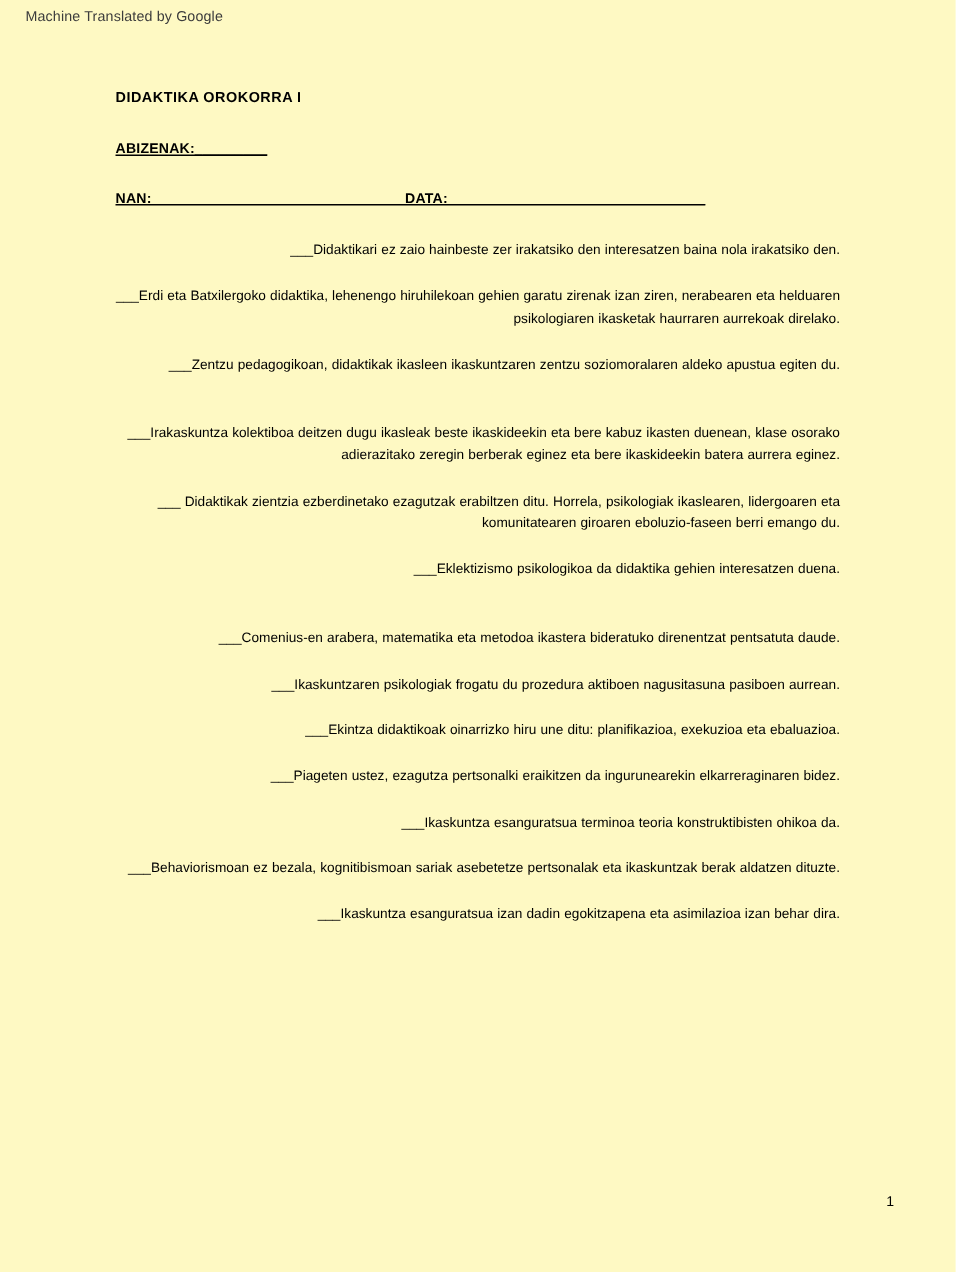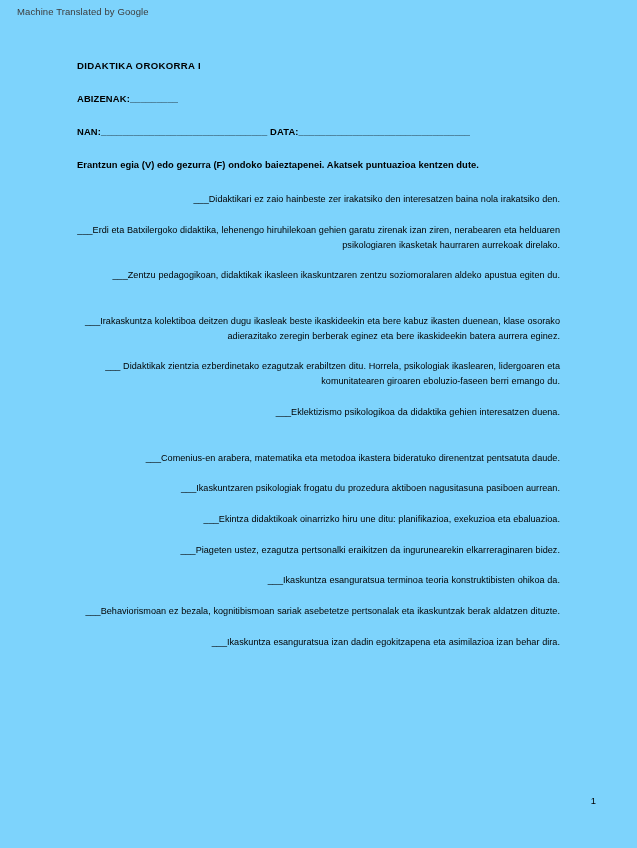--- a/index.html
+++ b/index.html
@@ -27,21 +27,21 @@
     white-space: nowrap;
   }
 
   
   .sheet {
     position: absolute;
     left: 0;
     top: 0;
     width: 637px;
     height: 848px;
-    background: #7dd3fc;
+    background: #fef9c3;
   }
 
   .content {
     position: absolute;
     left: 77px;
     top: 60px;
     width: 483px;
   }
 
   
@@ -60,20 +60,21 @@
     margin: 0 0 21px 0;
     line-height: 1.25;
   }
   .field-line {
     font-size: 9.4px;
     font-weight: bold;
     letter-spacing: 0.15px;
     margin: 0 0 21px 0;
     line-height: 1.3;
     white-space: pre;
+    text-decoration: underline;
   }
   .field-line.gap-before {
     margin-top: 18px;
   }
   .instruction {
     font-size: 9.4px;
     font-weight: bold;
     letter-spacing: 0.05px;
     margin: 0 0 20px 0;
     line-height: 1.35;
@@ -110,21 +111,20 @@
 
   <div class="content">
 
     <p class="doc-title">DIDAKTIKA OROKORRA I</p>
 
 
     <p class="field-line">ABIZENAK:_________</p>
 
     <p class="field-line gap-before">NAN:_______________________________ DATA:________________________________</p>
 
-    <p class="instruction">Erantzun egia (V) edo gezurra (F) ondoko baieztapenei. Akatsek puntuazioa kentzen dute.</p>
 
     <div id="statements-container">
         <p class="statement">___Didaktikari ez zaio hainbeste zer irakatsiko den interesatzen baina nola irakatsiko den.</p>
         <p class="statement">___Erdi eta Batxilergoko didaktika, lehenengo hiruhilekoan gehien garatu zirenak izan ziren, nerabearen eta helduaren psikologiaren ikasketak haurraren aurrekoak direlako.</p>
         <p class="statement">___Zentzu pedagogikoan, didaktikak ikasleen ikaskuntzaren zentzu soziomoralaren aldeko apustua egiten du.</p>
         <p class="statement extra-gap">___Irakaskuntza kolektiboa deitzen dugu ikasleak beste ikaskideekin eta bere kabuz ikasten duenean, klase osorako adierazitako zeregin berberak eginez eta bere ikaskideekin batera aurrera eginez.</p>
         <p class="statement">___ Didaktikak zientzia ezberdinetako ezagutzak erabiltzen ditu. Horrela, psikologiak ikaslearen, lidergoaren eta komunitatearen giroaren eboluzio-faseen berri emango du.</p>
         <p class="statement">___Eklektizismo psikologikoa da didaktika gehien interesatzen duena.</p>
         <p class="statement extra-gap">___Comenius-en arabera, matematika eta metodoa ikastera bideratuko direnentzat pentsatuta daude.</p>
         <p class="statement">___Ikaskuntzaren psikologiak frogatu du prozedura aktiboen nagusitasuna pasiboen aurrean.</p>

